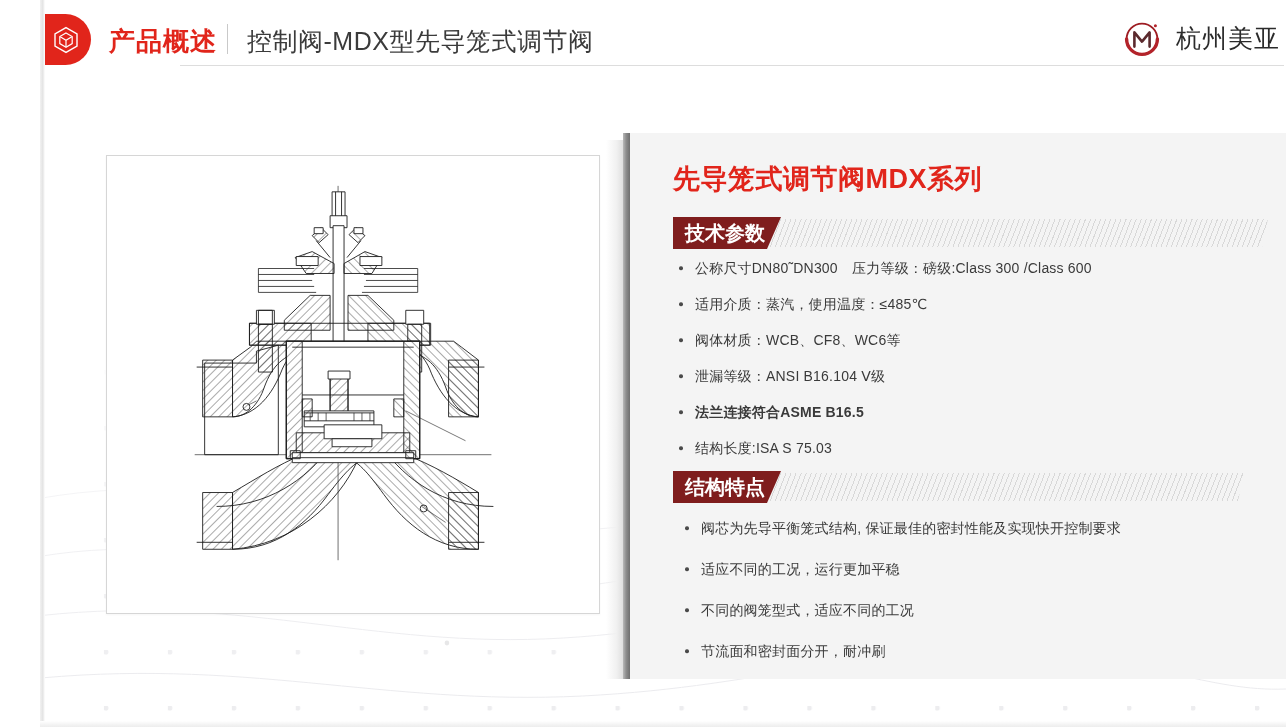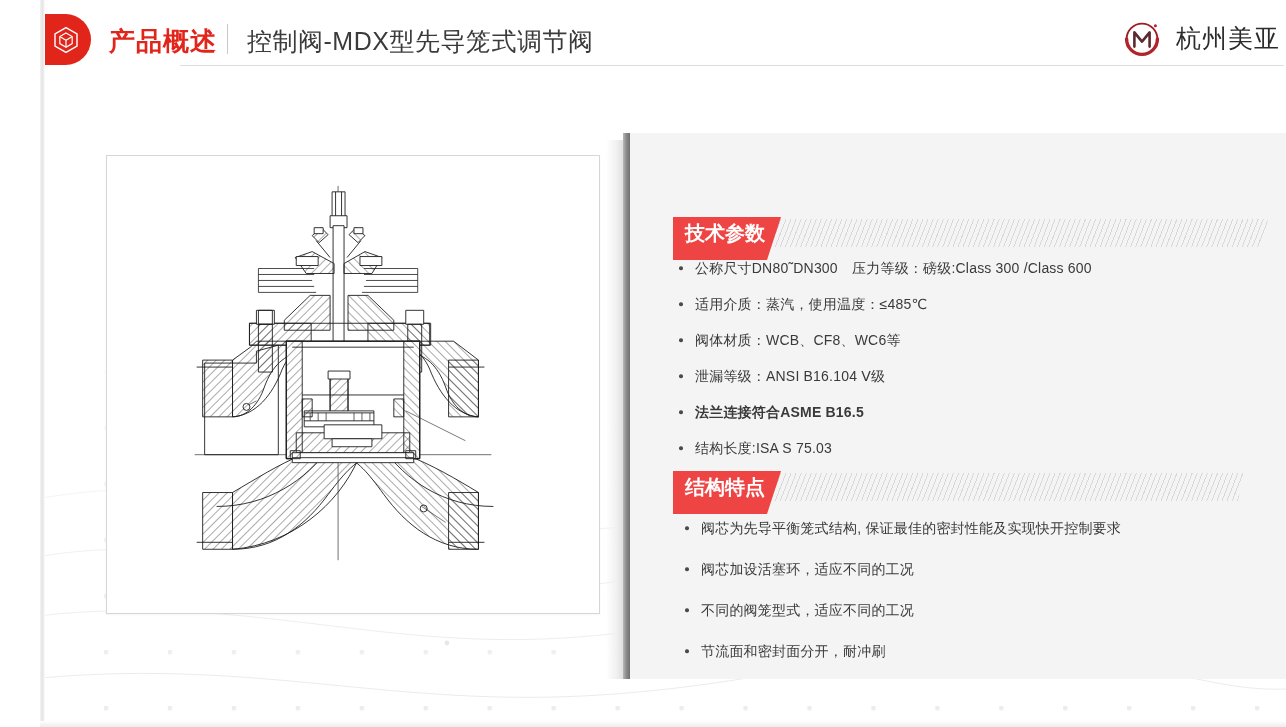--- a/index.html
+++ b/index.html
@@ -99,22 +99,22 @@
 
   .panel-title{
     position:absolute;left:44px;top:28px;
     font-size:27px;font-weight:bold;color:#e1251b;
     letter-spacing:.5px;white-space:nowrap;
   }
 
   
   .sec{position:absolute;left:44px;height:32px;}
   .sec-tag{
-    position:relative;display:inline-block;height:43px;
-    background:#ef4444;color:#ffffff;
+    position:relative;display:inline-block;height:32px;
+    background:#7f1d1d;color:#ffffff;
     font-size:20px;font-weight:bold;line-height:32px;
     padding:0 16px 0 12px;
     clip-path:polygon(0 0,100% 0,calc(100% - 14px) 100%,0 100%);
     box-sizing:border-box;
     vertical-align:top;
   }
   .sec-hatch{
     position:absolute;left:0;top:2px;height:28px;
     background-image:repeating-linear-gradient(100deg,
         #d8d8d8 0px,#d8d8d8 1px,rgba(0,0,0,0) 1px,rgba(0,0,0,0) 5px);
@@ -352,20 +352,21 @@
       </g>
     </svg>
   </div>
 
   <div class="panel-fold-light"></div>
   <div class="panel-fold"></div>
 
   <div class="panel">
     <div class="panel-inner">
 
+      <div class="panel-title">先导笼式调节阀MDX系列</div>
 
       <div class="sec" style="top:84px;width:601px;">
         <div class="sec-hatch" style="width:584px;left:8px;"></div>
         <span class="sec-tag">技术参数</span>
       </div>
 
       <ul class="bullets" style="top:128px;">
         <li style="margin-bottom:22px;">公称尺寸DN80˜DN300　压力等级：磅级:Class 300 /Class 600</li>
         <li style="margin-bottom:22px;"> 适用介质：蒸汽，使用温度：≤485℃</li>
         <li style="margin-bottom:22px;">阀体材质：WCB、CF8、WC6等</li>
@@ -374,21 +375,21 @@
         <li>结构长度:ISA S 75.03</li>
       </ul>
 
       <div class="sec" style="top:338px;width:601px;">
         <div class="sec-hatch" style="width:560px;left:8px;"></div>
         <span class="sec-tag">结构特点</span>
       </div>
 
       <ul class="bullets" style="top:388px;left:54px;">
         <li style="margin-bottom:27px;">阀芯为先导平衡笼式结构, 保证最佳的密封性能及实现快开控制要求</li>
-        <li style="margin-bottom:27px;">阀芯加设活塞环，适应不同的工况</li>
+        <li style="margin-bottom:27px;">适应不同的工况，运行更加平稳</li>
         <li style="margin-bottom:27px;">不同的阀笼型式，适应不同的工况</li>
         <li>节流面和密封面分开，耐冲刷</li>
       </ul>
 
     </div>
   </div>
 
   <div class="edge-left"></div>
   <div class="edge-bottom"></div>
 

